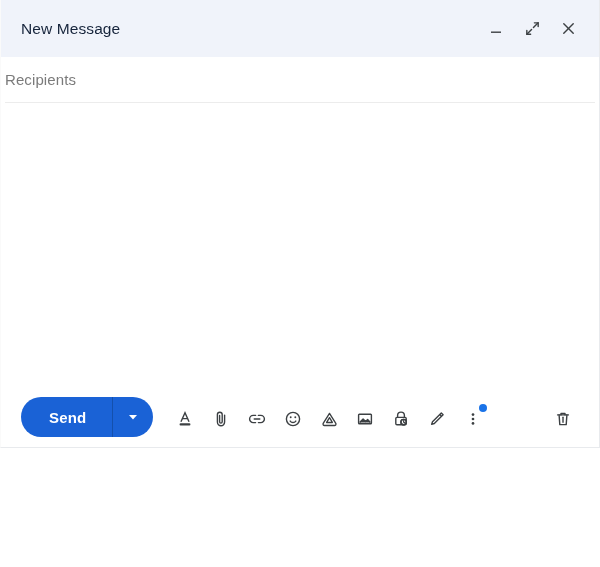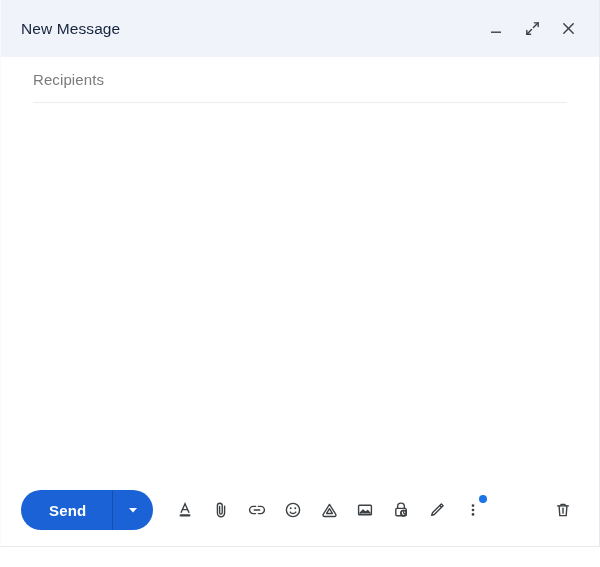--- a/index.html
+++ b/index.html
@@ -7,21 +7,21 @@
     padding: 0;
     background: #ffffff;
   }
   body {
     font-family: "Liberation Sans", sans-serif;
     -webkit-font-smoothing: antialiased;
   }
   .compose-window {
     position: relative;
     width: 600px;
-    height: 547px;
+    height: 448px;
     background: #ffffff;
     box-sizing: border-box;
     border-left: 1px solid #fafafa;
     border-right: 1px solid #e8eaed;
     border-bottom: 1px solid #e8eaed;
     overflow: hidden;
     display: flex;
     flex-direction: column;
   }
   
@@ -50,21 +50,21 @@
     width: 26px;
     height: 26px;
     display: flex;
     align-items: center;
     justify-content: center;
     cursor: pointer;
     color: #3c4043;
   }
   
   .fields {
-    padding: 0 32px;
+    padding: 0 4px;
     flex: 0 0 auto;
   }
   .field-row {
     height: 46px;
     display: flex;
     align-items: center;
     border-bottom: 1px solid #ececec;
     box-sizing: border-box;
   }
   .field-row .placeholder {
@@ -79,21 +79,21 @@
     font-size: 14px;
     color: #202124;
     outline: none;
     overflow: hidden;
   }
   
   .compose-toolbar {
     flex: 0 0 auto;
     height: 62px;
     display: flex;
-    align-items: center;
+    align-items: flex-end;
     padding: 0 18px 10px 20px;
     box-sizing: border-box;
   }
   .send-group {
     display: flex;
     align-items: stretch;
     height: 40px;
     background: #1a62d6;
     border-radius: 20px;
     overflow: hidden;

